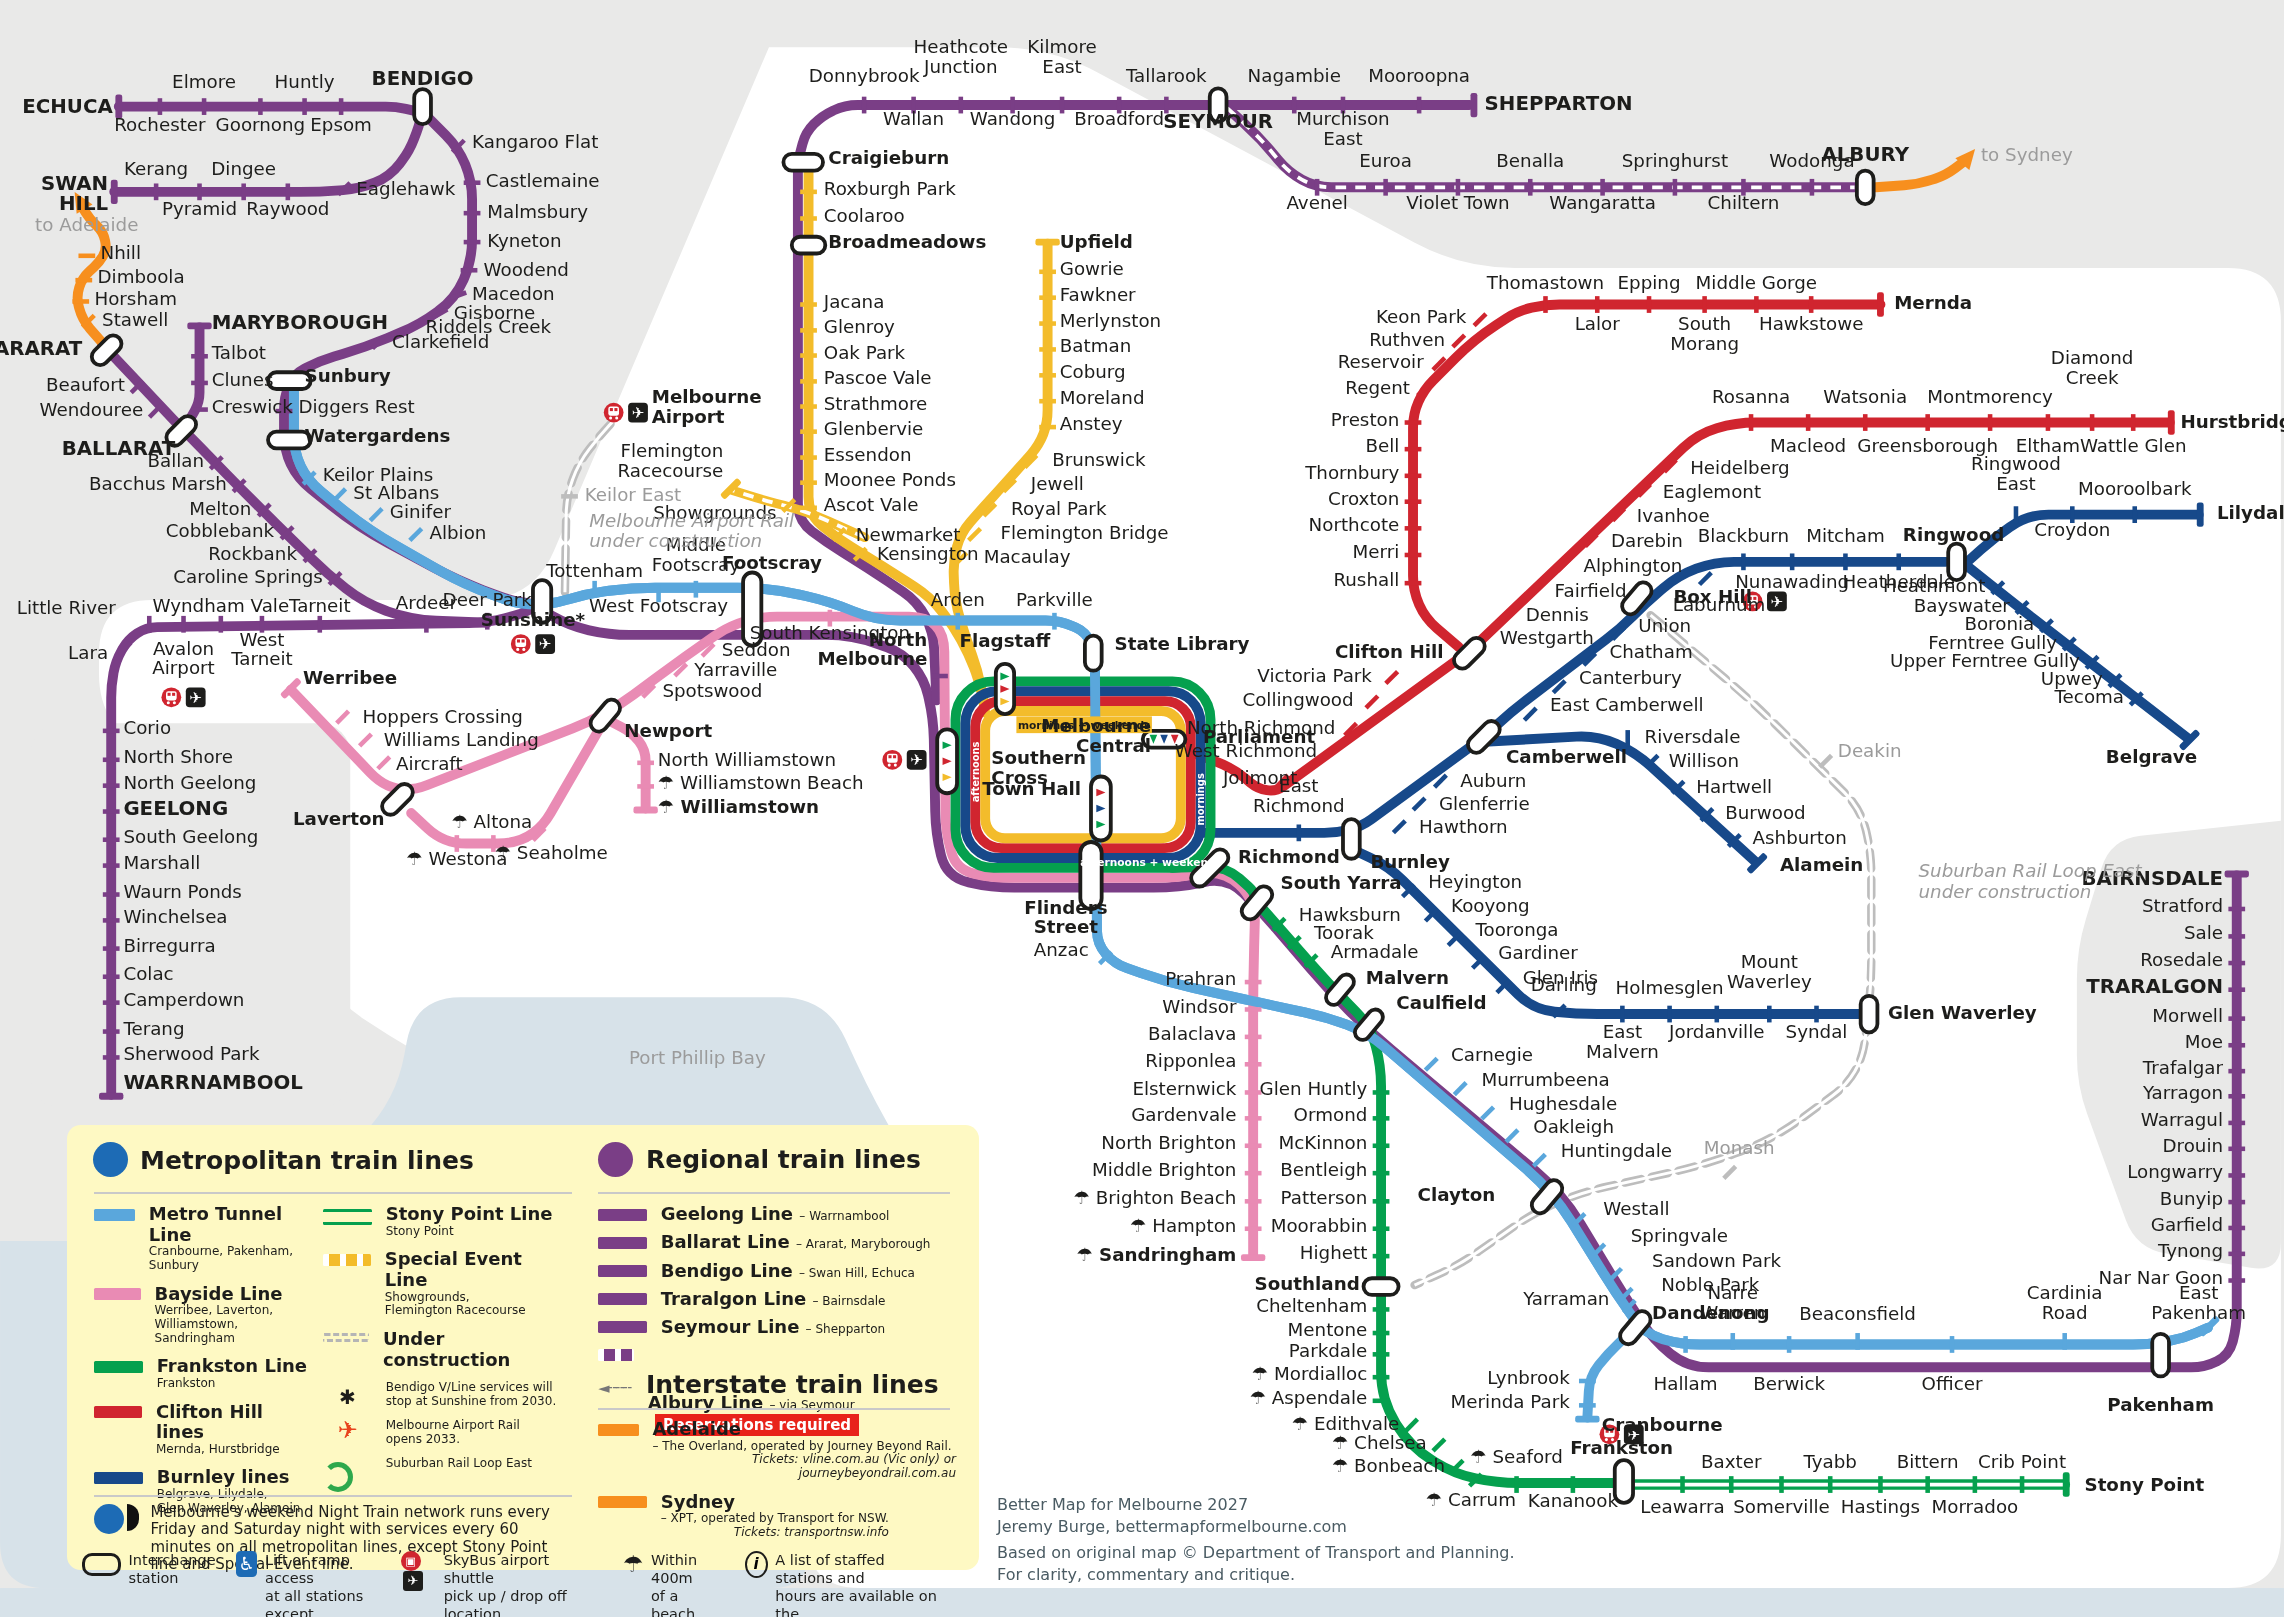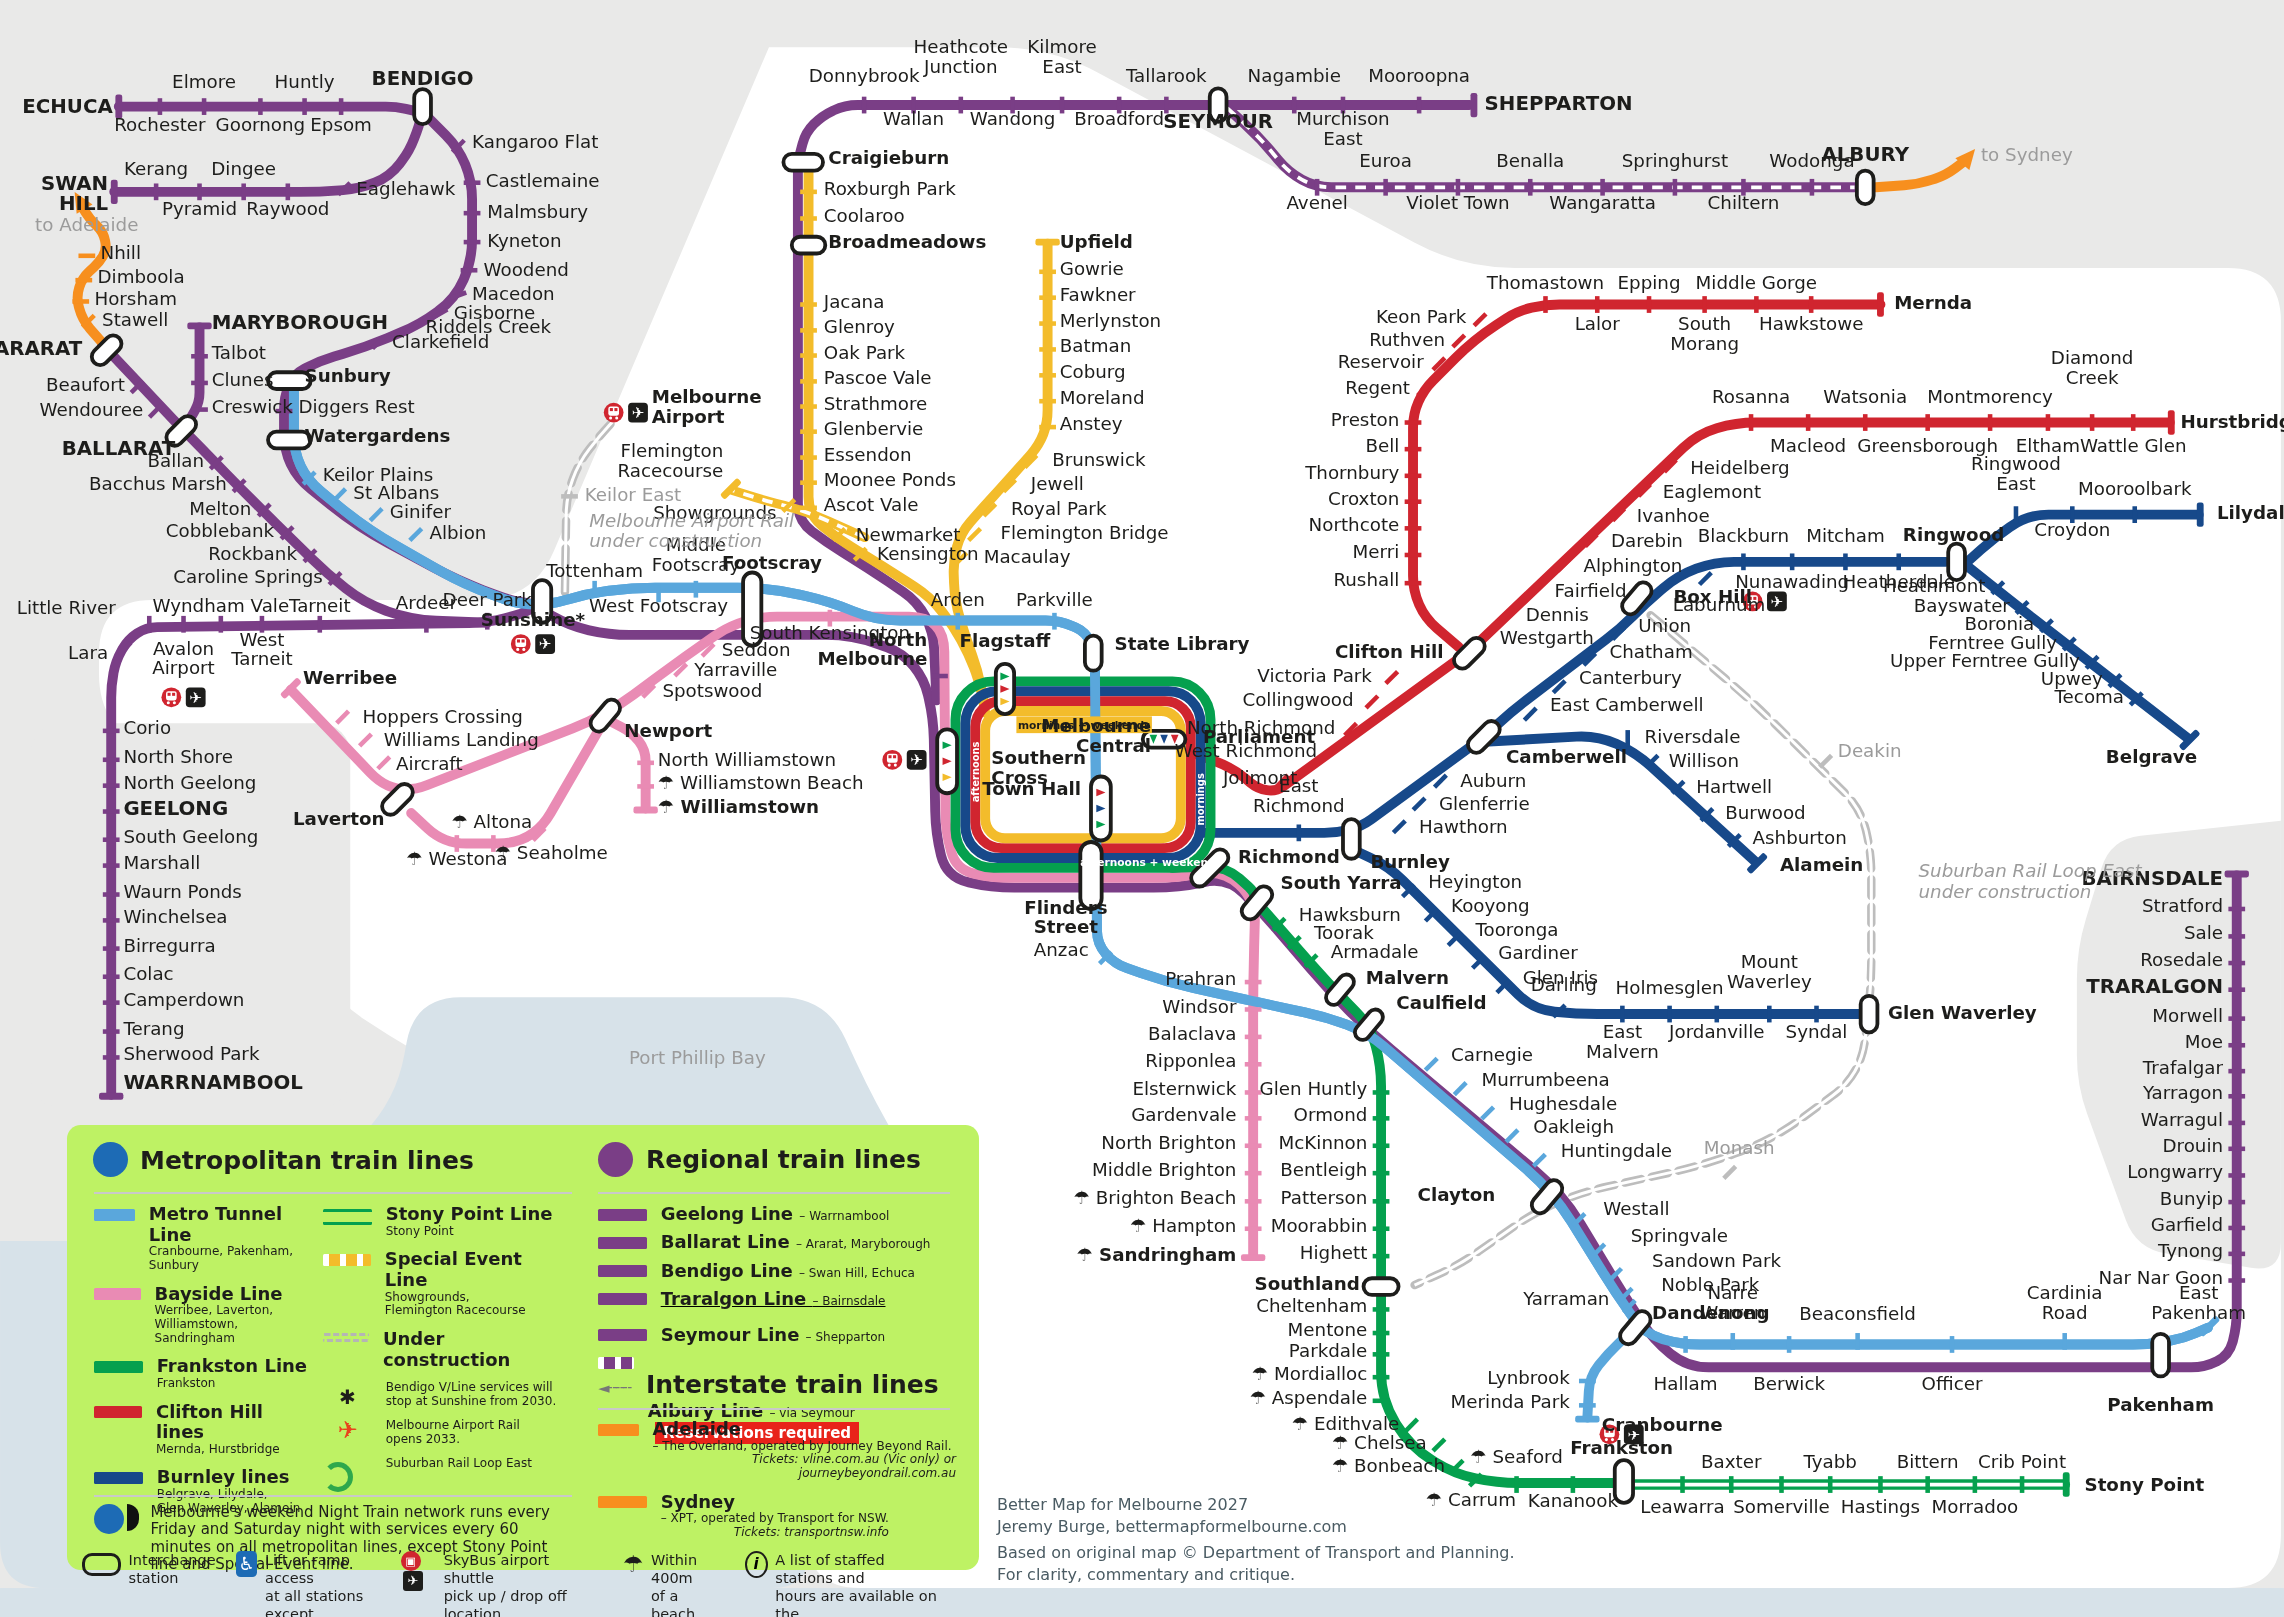--- a/index.html
+++ b/index.html
@@ -4,21 +4,21 @@
 <style>
   html,body{margin:0;padding:0;background:#e9e9e8;}
   body{width:2284px;height:1617px;position:relative;font-family:"DejaVu Sans","Liberation Sans",sans-serif;}
   #map{position:absolute;left:0;top:0;}
   .st{fill:#1d1d1b;font-family:"DejaVu Sans","Liberation Sans",sans-serif;}
   .sn{font-size:24px;font-weight:400;}
   .sb{font-size:24px;font-weight:700;}
   .sB{font-size:26px;font-weight:700;}
   .sg{font-size:24px;fill:#9b9b9b;font-weight:400;}
   .sgi{font-size:24px;fill:#9b9b9b;font-style:italic;}
-  #legend-card{position:absolute;left:67px;top:1125px;width:912px;height:445px;background:#bef264;border-radius:13.7px;}
+  #legend-card{position:absolute;left:67px;top:1125px;width:912px;height:445px;background:#fef9c3;border-radius:13.7px;}
   .lg-abs{position:absolute;}
   .lg-title{font-size:25px;font-weight:700;color:#1d1d1b;}
   .lg-name{font-size:18px;font-weight:700;color:#1d1d1b;line-height:1.15;}
   .lg-desc{font-size:12px;font-weight:400;color:#1d1d1b;line-height:1.15;}
   .lg-it{font-style:italic;text-align:right;}
   .hr{position:absolute;height:1.5px;background:#c9c9c9;}
   .sw{position:absolute;width:49px;height:12px;border-radius:1.5px;}
   .badge-red{display:inline-block;background:#e8231a;color:#fff;font-size:15px;font-weight:700;padding:2.3px 7.6px;margin-left:7.6px;}
   .foot{position:absolute;left:997px;color:#4a5b63;font-size:16px;line-height:1.35;}
   .cicon{position:absolute;width:35px;height:35px;border-radius:50%;}
@@ -1002,21 +1002,21 @@
         <div style="margin-left: 13.7px;"><span class="lg-name">Geelong Line </span><span class="lg-desc">– Warrnambool</span></div>
       </div>
       <div style="display: flex; margin-bottom: 7.6px;">
         <span class="sw" style="position: relative; display: inline-block; vertical-align: top; margin-top: 4.6px; background: rgb(122, 62, 134);"></span>
         <div style="margin-left: 13.7px;"><span class="lg-name">Ballarat Line </span><span class="lg-desc">–  Ararat, Maryborough</span></div>
       </div>
       <div style="display: flex; margin-bottom: 7.6px;">
         <span class="sw" style="position: relative; display: inline-block; vertical-align: top; margin-top: 4.6px; background: rgb(122, 62, 134);"></span>
         <div style="margin-left: 13.7px;"><span class="lg-name">Bendigo Line </span><span class="lg-desc">–  Swan Hill, Echuca</span></div>
       </div>
-      <div style="display: flex; margin-bottom: 15px; text-decoration: underline;">
+      <div style="display: flex; margin-bottom: 7px;">
         <span class="sw" style="position: relative; display: inline-block; vertical-align: top; margin-top: 4.6px; background: rgb(122, 62, 134);"></span>
         <div style="margin-left: 13.7px;"><span class="lg-name">Traralgon Line </span><span class="lg-desc">– Bairnsdale</span></div>
       </div>
       <div style="display: flex; margin-bottom: 7.6px;">
         <span class="sw" style="position: relative; display: inline-block; vertical-align: top; margin-top: 4.6px; background: rgb(122, 62, 134);"></span>
         <div style="margin-left: 13.7px;"><span class="lg-name">Seymour Line </span><span class="lg-desc">– Shepparton</span></div>
       </div>
       <div style="display: flex; margin-bottom: 7.6px;">
         <span class="sw" style="position: relative; display: inline-block; vertical-align: top; margin-top: 4.6px; background: repeating-linear-gradient(90deg, rgb(255, 255, 255) 0px, rgb(255, 255, 255) 6px, transparent 6px, transparent 17px) rgb(122, 62, 134);"></span>
         <div style="margin-left: 13.7px; margin-top: 48px;"><span class="lg-name">Albury Line </span><span class="lg-desc">– via Seymour</span><span class="badge-red">Reservations required</span></div>

